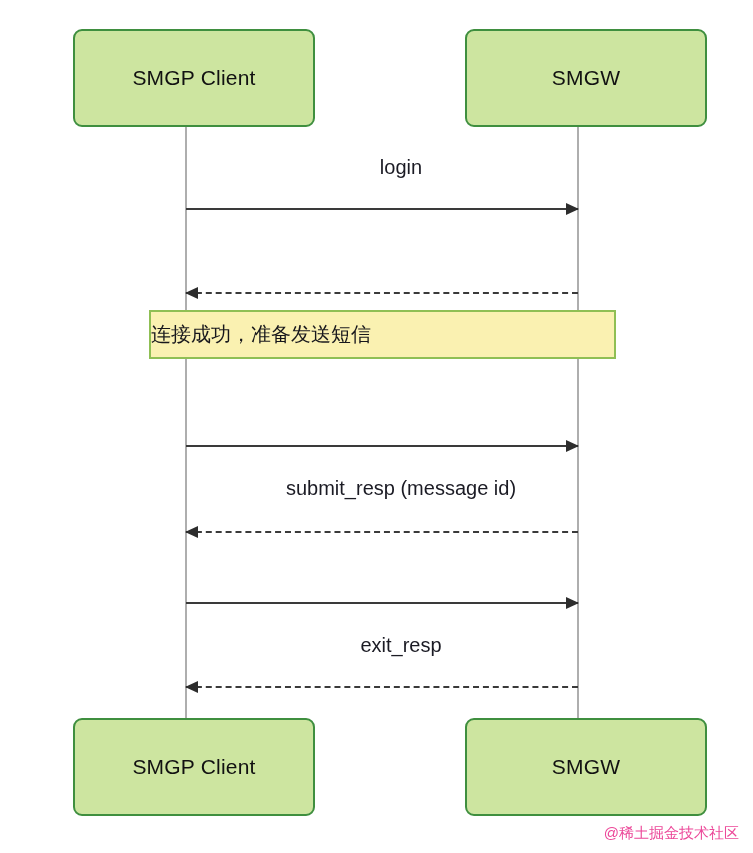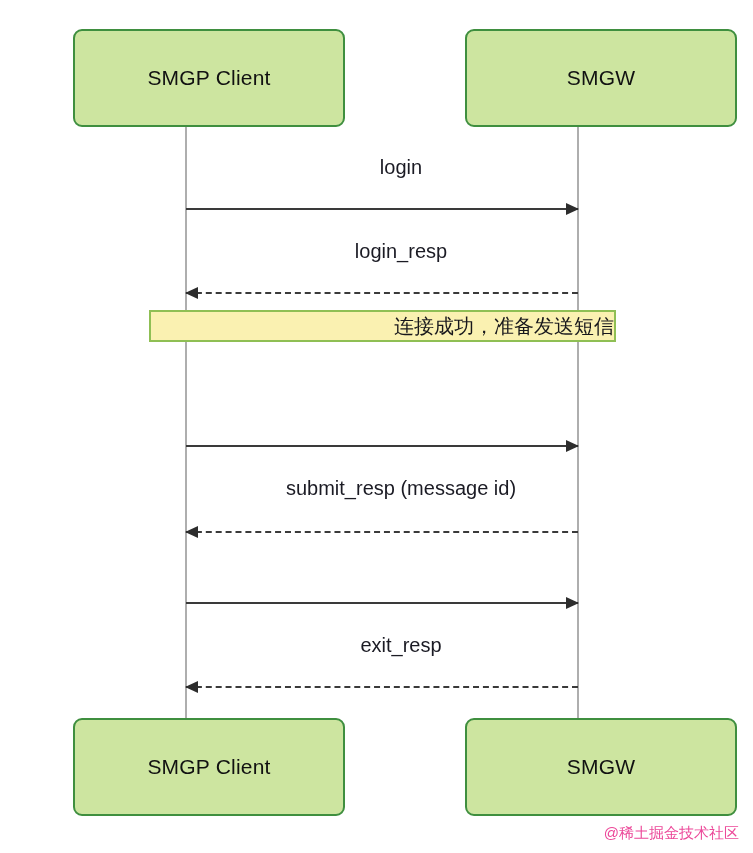--- a/index.html
+++ b/index.html
@@ -15,21 +15,21 @@
     width: 753px;
     height: 853px;
     background: #ffffff;
     overflow: hidden;
   }
 
   
   .participant {
     position: absolute;
     box-sizing: border-box;
-    width: 272px;
+    width: 242px;
     height: 98px;
     background: #cde5a0;
     border: 2px solid #3f8f3f;
     border-radius: 9px;
     display: flex;
     align-items: center;
     justify-content: center;
     z-index: 3;
   }
   .participant .pname {
@@ -103,26 +103,26 @@
     border-right: 13px solid #2d2d2d;
   }
 
   
   #note-box {
     position: absolute;
     box-sizing: border-box;
     left: 149px;
     top: 310px;
     width: 467px;
-    height: 32px;
+    height: 49px;
     background: #faf1b1;
     border: 2px solid #8fbf54;
     display: flex;
     align-items: center;
-    justify-content: flex-end;
+    justify-content: flex-start;
     z-index: 5;
   }
   #note-box .note-text {
     font-size: 20px;
     color: #17171c;
     white-space: nowrap;
   }
 
   
   #watermark {
@@ -149,21 +149,20 @@
   <div class="participant" id="p-right-top">
     <span class="pname">SMGW</span>
   </div>
 
   <div class="msg-label" style="top:156px">login</div>
   <div class="arrow to-right" style="top:208px">
     <span class="shaft"></span>
     <span class="head"></span>
   </div>
 
-  <div class="msg-label" style="top:240px">login_resp</div>
   <div class="arrow to-left dashed" style="top:292px">
     <span class="shaft"></span>
     <span class="head"></span>
   </div>
 
   <div id="note-box">
     <span class="note-text">连接成功，准备发送短信</span>
   </div>
 
   <div class="arrow to-right" style="top:445px">

